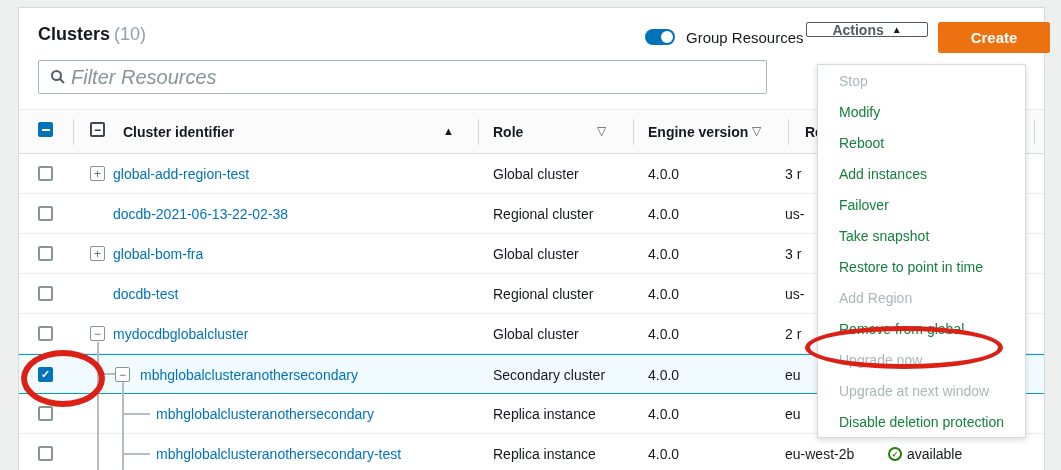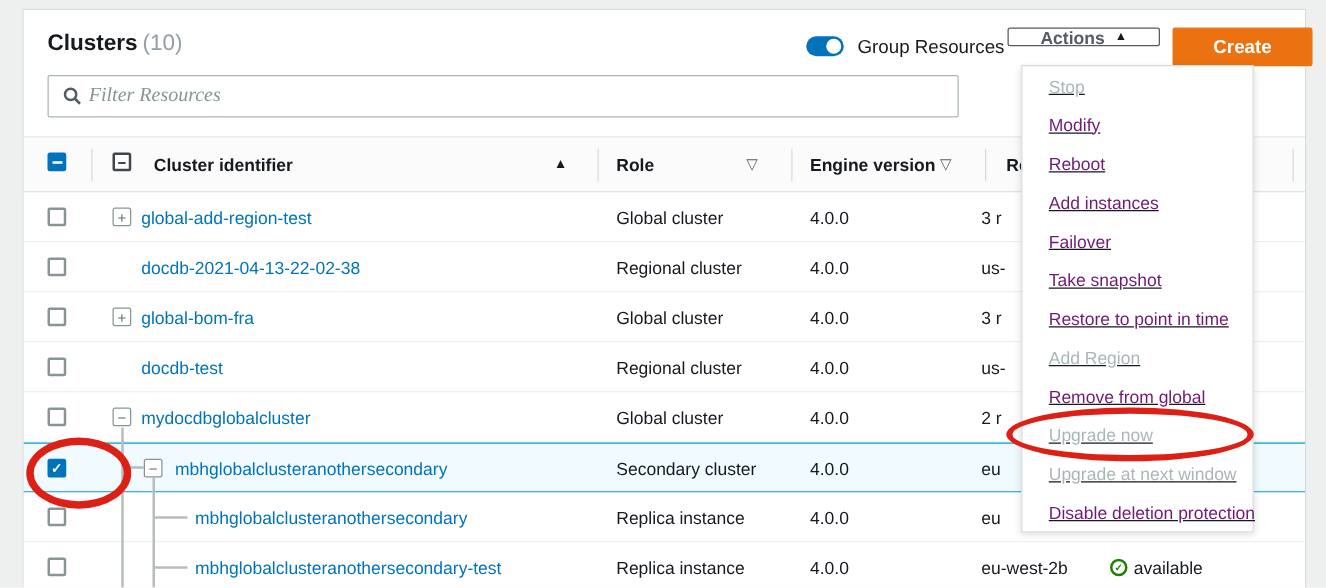--- a/index.html
+++ b/index.html
@@ -24,22 +24,22 @@
   .title .count { font-weight: normal; color: #95a0a6; margin-left: 4px; }
 
   
   .filter-box {
     left: 38px; top: 60px; width: 729px; height: 34px;
     border: 1px solid #aab7b8; border-radius: 2px; background: #fff; z-index: 4;
   }
   .filter-box svg { position: absolute; left: 11px; top: 8px; }
   .filter-input {
     position: absolute; left: 32px; top: 0; width: 690px; height: 32px;
-    border: none; outline: none; font-family: Liberation Serif, serif;
-    font-size: 16px; color: #14532d; background: transparent;
+    border: none; outline: none; font-family: Liberation Sans, sans-serif;
+    font-size: 20px; color: #14532d; background: transparent;
   }
   .filter-input::placeholder { color: #879596; font-style: italic; }
 
   
   .toggle { left: 645px; top: 29px; width: 30px; height: 16px; border-radius: 8px;
     background: #0073bb; z-index: 4; cursor: pointer; }
   .toggle .knob { position: absolute; right: 2px; top: 2px; width: 12px; height: 12px;
     border-radius: 50%; background: #fff; }
   .toggle-label { left: 686px; top: 29px; font-size: 15px; z-index: 4; text-align: center; }
 
@@ -104,26 +104,26 @@
   
   .status-ok { display: inline-flex; align-items: center; gap: 5px; }
   .check-circle {
     width: 14px; height: 14px; border: 2px solid #1d8102; border-radius: 50%;
     display: inline-flex; align-items: center; justify-content: center;
     color: #1d8102; font-size: 8px; font-weight: bold;
   }
 
   
   .menu {
-    left: 817px; top: 52px; width: 186px; background: #fff;
-    border: 1px solid #d5dbdb; box-shadow: 0 2px 6px rgba(0,0,0,0.15); z-index: 10; text-decoration: underline;
+    left: 817px; top: 64px; width: 209px; background: #fff;
+    border: 1px solid #d5dbdb; box-shadow: 0 2px 6px rgba(0,0,0,0.15); z-index: 10;
   }
   .menu-item {
     height: 31px; display: flex; align-items: center; padding-left: 21px;
-    font-size: 14px; color: #701a75; cursor: pointer; white-space: nowrap;
+    font-size: 14px; color: #15803d; cursor: pointer; white-space: nowrap;
   }
   .menu-item.disabled { color: #aab7b8; cursor: default; }
 
   
   .red-ellipse { position: absolute; border-radius: 50%; z-index: 30; pointer-events: none; }
   .red-ellipse.cb-circle { left: 21px; top: 350px; width: 84px; height: 57px; border: 6px solid #dd2016; }
   .red-ellipse.menu-circle { left: 805px; top: 326px; width: 198px; height: 43px; border: 5px solid #dd2016; }
 </style>
 </head>
 <body>
@@ -176,21 +176,21 @@
     <div class="trow" style="top: 154px;">
       <span class="cb" style="left: 19px; top: 12px;"></span>
       <span class="expander" style="left: 71px; top: 12px;">+</span>
       <span class="cell link" style="left: 94px;">global-add-region-test</span>
       <span class="cell" style="left: 474px;">Global cluster</span>
       <span class="cell" style="left: 629px;">4.0.0</span>
       <span class="cell" style="left: 766px;">3 r</span>
     </div>
     <div class="trow" style="top: 194px;">
       <span class="cb" style="left: 19px; top: 12px;"></span>
-      <span class="cell link" style="left: 94px;">docdb-2021-04-13-22-02-38</span>
+      <span class="cell link" style="left: 94px;">docdb-2021-06-13-22-02-38</span>
       <span class="cell" style="left: 474px;">Regional cluster</span>
       <span class="cell" style="left: 629px;">4.0.0</span>
       <span class="cell" style="left: 766px;">us-</span>
     </div>
     <div class="trow" style="top: 234px;">
       <span class="cb" style="left: 19px; top: 12px;"></span>
       <span class="expander" style="left: 71px; top: 12px;">+</span>
       <span class="cell link" style="left: 94px;">global-bom-fra</span>
       <span class="cell" style="left: 474px;">Global cluster</span>
       <span class="cell" style="left: 629px;">4.0.0</span>

